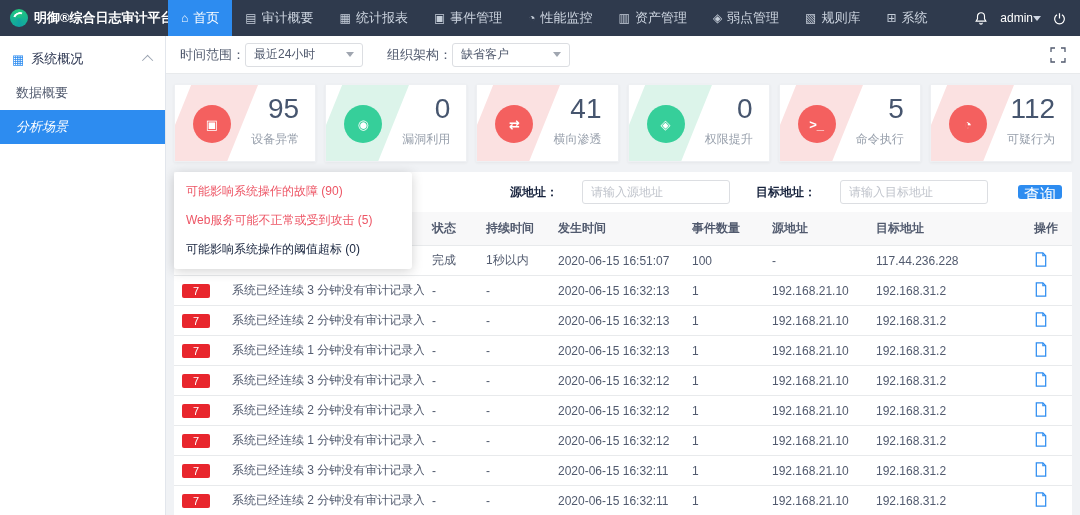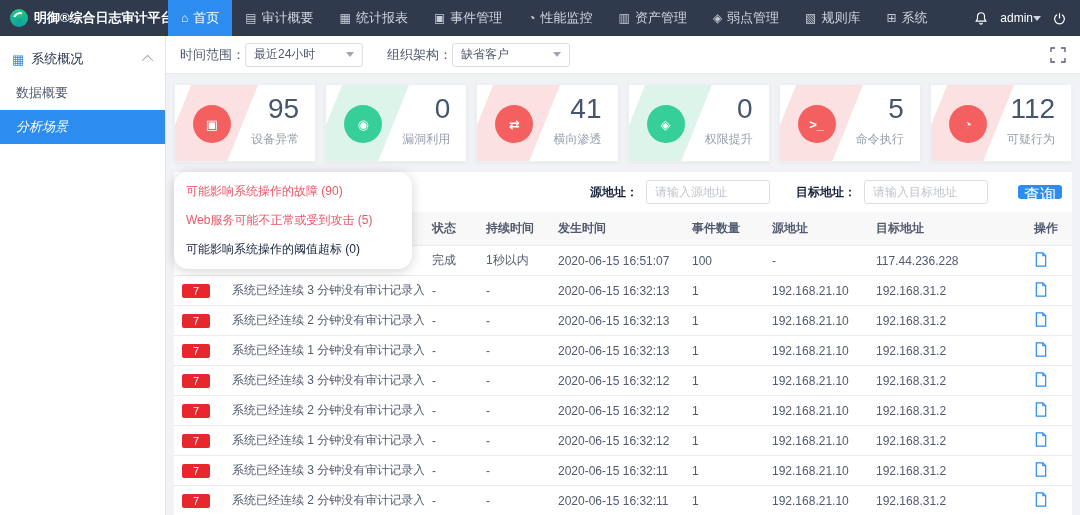--- a/index.html
+++ b/index.html
@@ -62,36 +62,36 @@
   .t-red  .circle { background:#f4605f; }
   .t-green .circle { background:#36cf9a; }
   .card-num { position:absolute; right:16px; top:8px; font-size:28px; color:#46556e; }
   .card-label { position:absolute; right:16px; top:46px; font-size:12px; color:#98a0ac; }
 
   
   .panel { margin:10px 8px 0 8px; background:#fff; flex:1; display:flex; flex-direction:column; overflow:hidden; }
   .panel-toolbar { display:flex; align-items:center; justify-content:flex-end; gap:8px; padding:8px 10px; flex:0 0 40px; }
   .tb-lbl { font-size:12px; font-weight:bold; color:#17233d; }
   .tb-lbl.second { margin-left:18px; }
-  .tb-input { width:124px; height:24px; border:1px solid #dcdee2; border-radius:3px; padding:0 8px;
-              font-size:12px; color:#515a6e; outline:none; font-family:inherit; }
+  .tb-input { width:148px; height:24px; border:1px solid #dcdee2; border-radius:3px; padding:0 8px;
+              font-size:12px; color:#515a6e; outline:none; font-family:inherit;margin-left:16px; }
   .tb-input::placeholder { color:#c0c4cc; }
   .query-btn { width:44px; height:14px; margin-left:22px; background:#2d8cf0; color:#fff; border:none;
                border-radius:3px; font-size:16px; cursor:pointer; font-family:inherit; }
 
   table { width:100%; border-collapse:collapse; table-layout:fixed; font-size:12px; color:#515a6e; }
   thead th { background:#f8f8f9; font-weight:bold; text-align:left; padding:8px; color:#515a6e;
              border-bottom:1px solid #e8eaec; white-space:nowrap; overflow:hidden; }
   td { padding:0 8px; height:30px; border-bottom:1px solid #e8eaec; white-space:nowrap; overflow:hidden; }
   .lvl { display:inline-block; min-width:28px; text-align:center; background:#e8262d; color:#fff;
          font-size:11px; padding:1px 6px; border-radius:2px; }
   .doc { cursor:pointer; display:inline-flex; align-items:center; }
 
   
-  .popup { position:absolute; left:8px; top:136px; width:238px; background:#fff; border-radius:14px;
+  .popup { position:absolute; left:8px; top:136px; width:238px; background:#fff; border-radius:3px;
            box-shadow:0 2px 12px rgba(0,0,0,.18); padding:5px 0; z-index:30; }
   .popup-item { padding:6px 12px; font-size:12px; cursor:pointer; white-space:nowrap; }
   .popup-item.red { color:#ed5565; }
   .popup-item.dark { color:#17233d; }
 </style>
 </head>
 <body>
 
 <div class="app">
 

